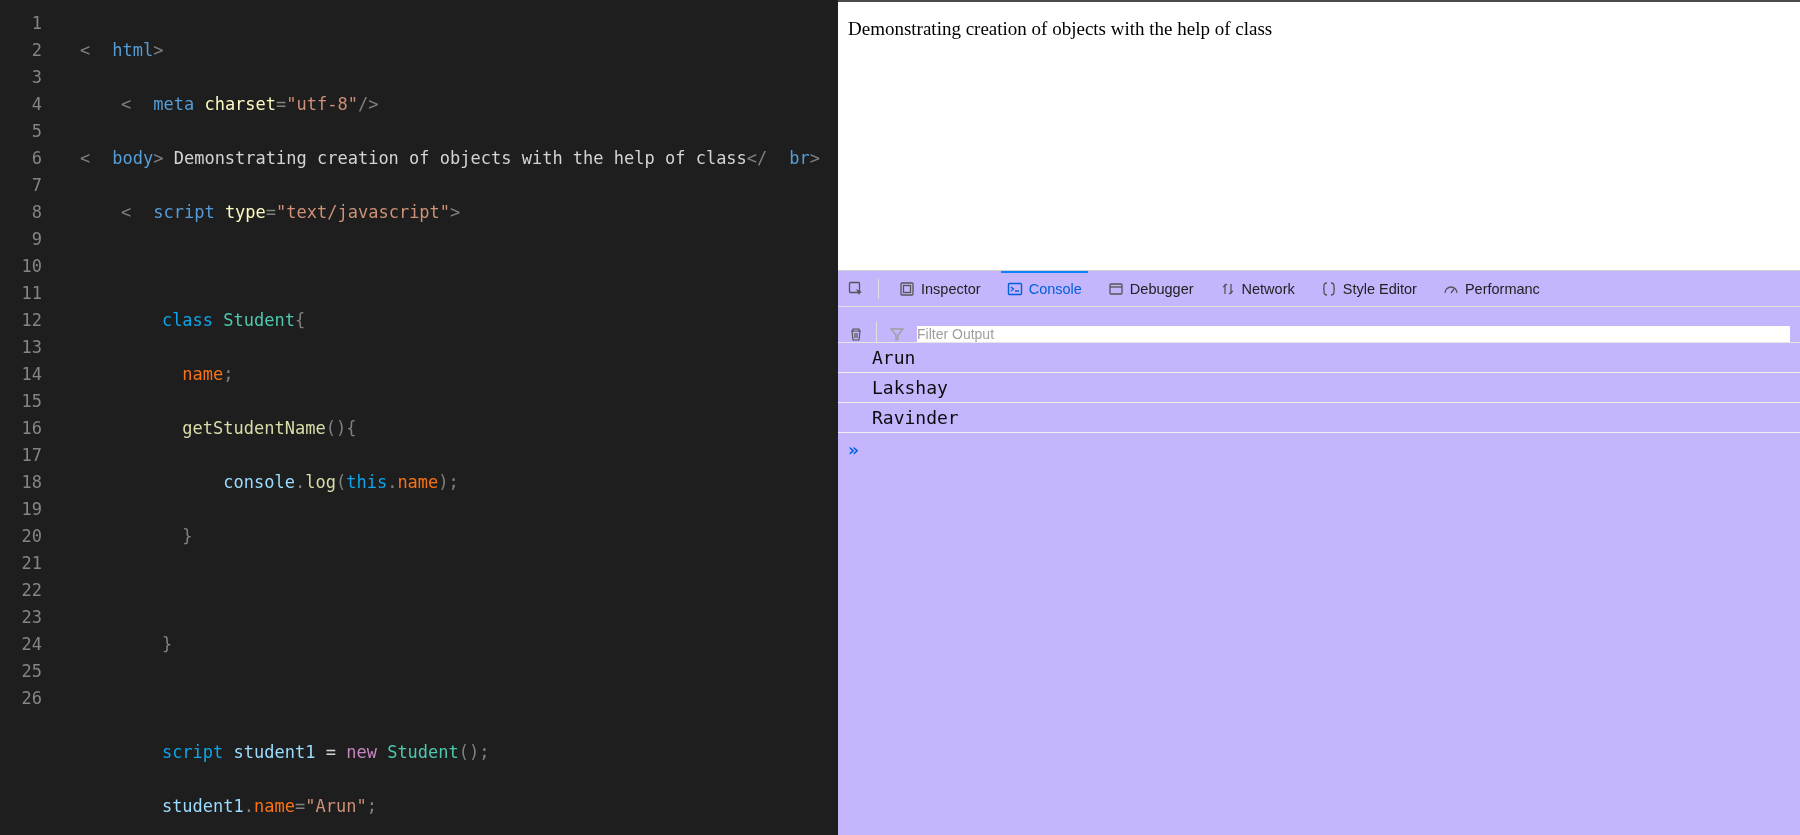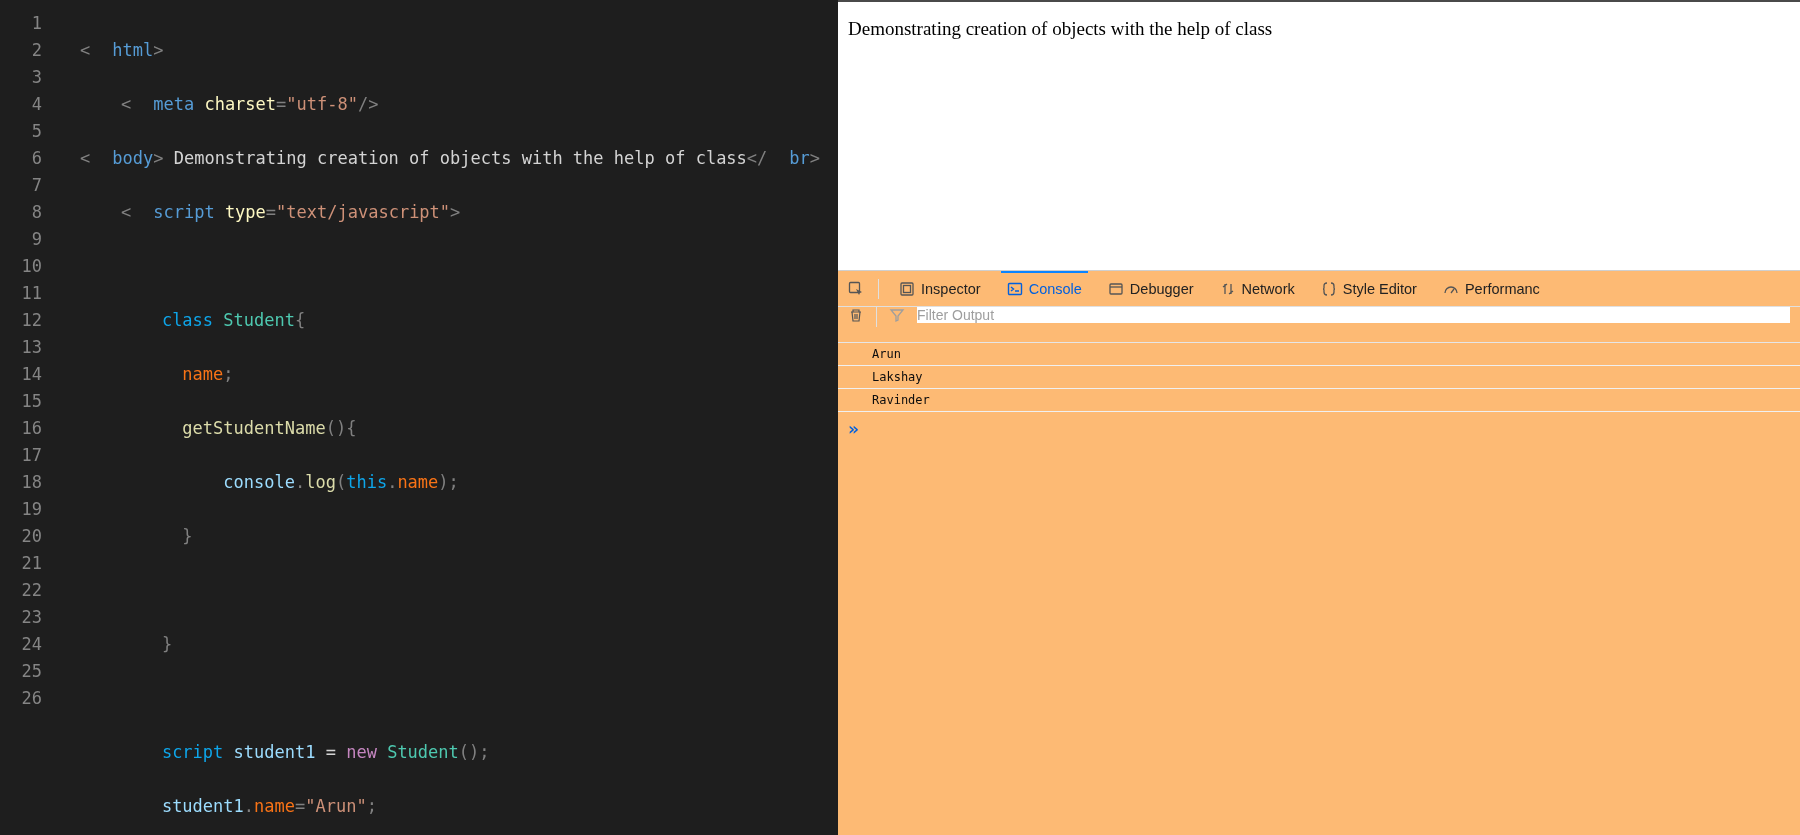--- a/index.html
+++ b/index.html
@@ -17,29 +17,29 @@
 .kw   { color: #0ea5e9; }
 .kw2  { color: #c586c0; }
 .cls  { color: #4ec9b0; }
 .fn   { color: #dcdcaa; }
 .prop { color: #f97316; }
 .var  { color: #9cdcfe; }
 .txt  { color: #d4d4d4; }
 
 .browser { flex: 1; height: 100%; display: flex; flex-direction: column; background: #fff; border-top: 2px solid #4a4a4a; }
 .page { flex: 0 0 268px; padding: 16px 10px; font-family: "Times New Roman", serif; font-size: 19px; color: #000; }
-.devtools { flex: 1; display: flex; flex-direction: column; border-top: 1px solid #cfcfcf; background: #fdba74; font-size: 14.5px; color: #0c0c0d; }
+.devtools { flex: 1; display: flex; flex-direction: column; border-top: 1px solid #cfcfcf; background: #c4b5fd; font-size: 14.5px; color: #0c0c0d; }
 .dt-tabs { display: flex; align-items: center; height: 36px; border-bottom: 1px solid #e0e0e0; padding: 0 10px; gap: 14px; }
 .dt-tab { display: flex; align-items: center; gap: 6px; padding: 0 6px; height: 100%; cursor: pointer; color: #222; }
 .dt-tab.active { color: #0060df; border-top: 2px solid #0a84ff; margin-top: -1px; }
-.dt-filterbar { display: flex; align-items: flex-start; height: 36px; border-bottom: 1px solid #e6e6e6; padding: 0 10px; gap: 12px; color: #6f6f6f; }
+.dt-filterbar { display: flex; align-items: flex-end; height: 36px; border-bottom: 1px solid #e6e6e6; padding: 0 10px; gap: 12px; color: #6f6f6f; }
 .dt-filterbar input { border: none; outline: none; font-size: 14px; color: #333; flex: 1; }
 .dt-filterbar input::placeholder { color: #9e9e9e; }
 .dt-rows { }
-.dt-row { padding: 4px 10px 4px 34px; border-bottom: 1px solid #f0f0f0; font-family: Menlo, Monaco, monospace; font-size: 12px; color: #0c0c0d; }
+.dt-row { padding: 4px 10px 4px 34px; border-bottom: 1px solid #f0f0f0; font-family: Menlo, Monaco, monospace; font-size: 18px; color: #0c0c0d; }
 .dt-prompt { padding: 6px 10px; color: #0060df; font-weight: bold; font-size: 18px; font-family: monospace; }
 .icon { display: inline-flex; align-items: center; justify-content: center; width: 16px; height: 16px; }
 .icon svg { width: 16px; height: 16px; }
 .icon.s18 svg { width: 18px; height: 18px; }
 .sep { width: 1px; height: 20px; background: #e0e0e0; }
 </style>
 </head>
 <body>
 
 <div class="main">

